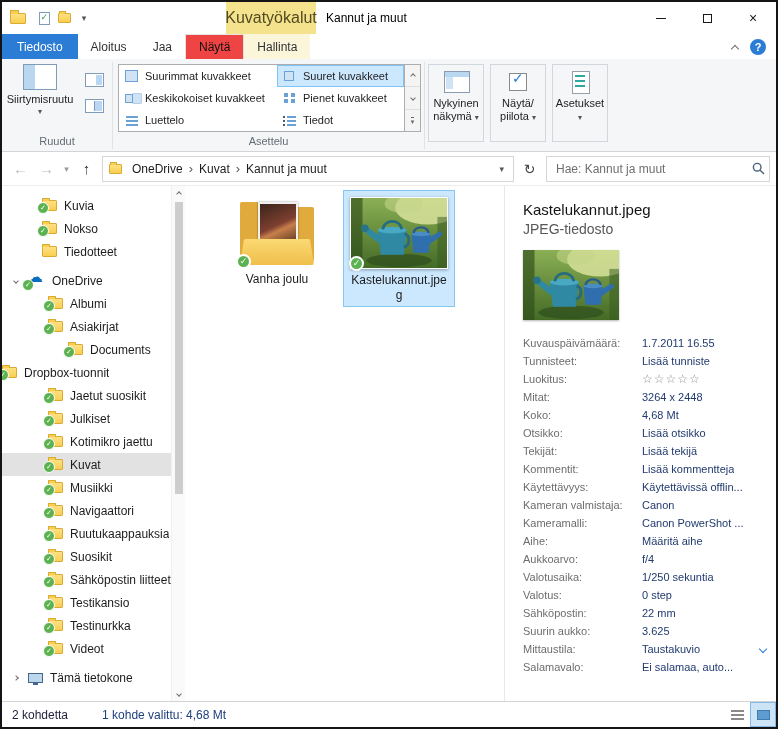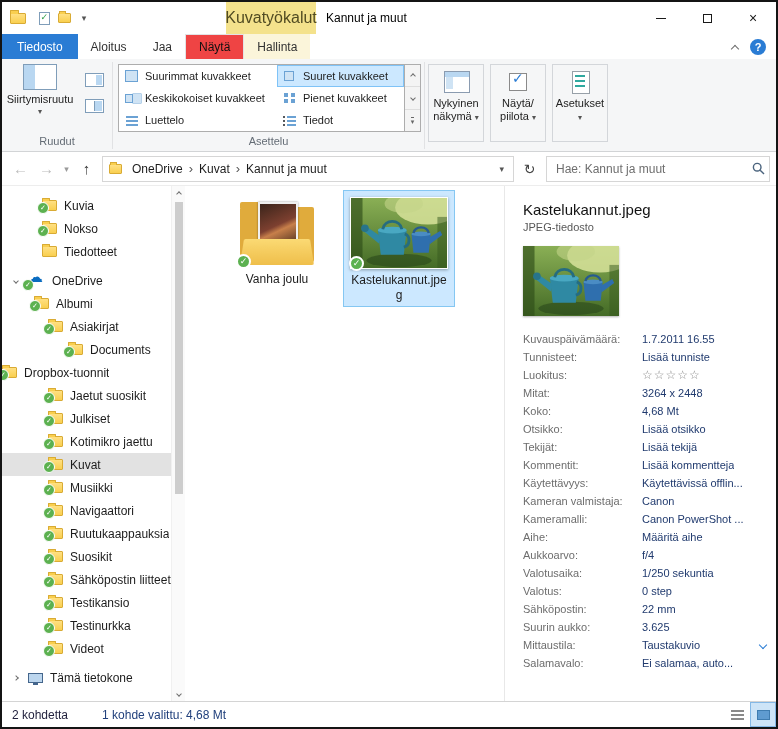--- a/index.html
+++ b/index.html
@@ -139,21 +139,21 @@
   .check-big::before{content:"✓";color:#fff;font-size:9px;line-height:11px;display:block;text-align:center;font-weight:bold;}
   .tile-label{margin-top:6px;line-height:1.25;}
   .tile-image{left:158px;top:4px;width:112px;background:#cce8ff;border:1px solid #85c7f2;padding:6px 6px 3px;}
   .thumb{width:98px;height:72px;margin:0 auto;position:relative;box-shadow:0 1px 3px rgba(0,0,0,.35);border:1px solid #fff;}
   .thumb svg{display:block;width:100%;height:100%;}
   .tile-image .tile-label{word-break:break-all;margin-top:4px;}
 
   
   .details{width:272px;flex:none;border-left:1px solid #e8e8e8;padding:15px 6px 0 18px;overflow:hidden;}
   .d-title{font-size:15px;color:#131313;}
-  .d-sub{font-size:11px;color:#585858;margin-top:3px;}
+  .d-sub{font-size:14px;color:#585858;margin-top:3px;}
   .d-thumb{width:96px;height:70px;margin-top:13px;position:relative;box-shadow:0 1px 2px rgba(0,0,0,.3);}
   .d-thumb svg{display:block;width:100%;height:100%;}
   .props{margin-top:14px;}
   .prow{display:flex;align-items:center;height:18px;font-size:11px;position:relative;padding-right:16px;}
   .plabel{width:119px;flex:none;color:#6d6d6d;white-space:nowrap;overflow:hidden;}
   .pvalue{color:#203a6e;white-space:nowrap;overflow:hidden;}
   .pvalue.stars{color:#8f8f8f;font-size:12px;letter-spacing:1px;}
   .pdrop{position:absolute;right:4px;top:6px;}
 
   
@@ -333,21 +333,21 @@
           <div class="nav-item" style="padding-left: 40px;">
             <span class="nico fold"></span>
             <span class="nlabel">Tiedotteet</span>
           </div>
           <div class="nav-gap"></div>
           <div class="nav-item" style="padding-left: 26px;">
             <i class="chev down small exp"></i>
             <span class="nico cloudi checked"></span>
             <span class="nlabel">OneDrive</span>
           </div>
-          <div class="nav-item" style="padding-left: 32px;">
+          <div class="nav-item" style="padding-left: 46px;">
             <span class="nico fold checked"></span>
             <span class="nlabel">Albumi</span>
           </div>
           <div class="nav-item" style="padding-left: 46px;">
             <span class="nico fold checked"></span>
             <span class="nlabel">Asiakirjat</span>
           </div>
           <div class="nav-item" style="padding-left: 66px;">
             <span class="nico fold checked"></span>
             <span class="nlabel">Documents</span>

